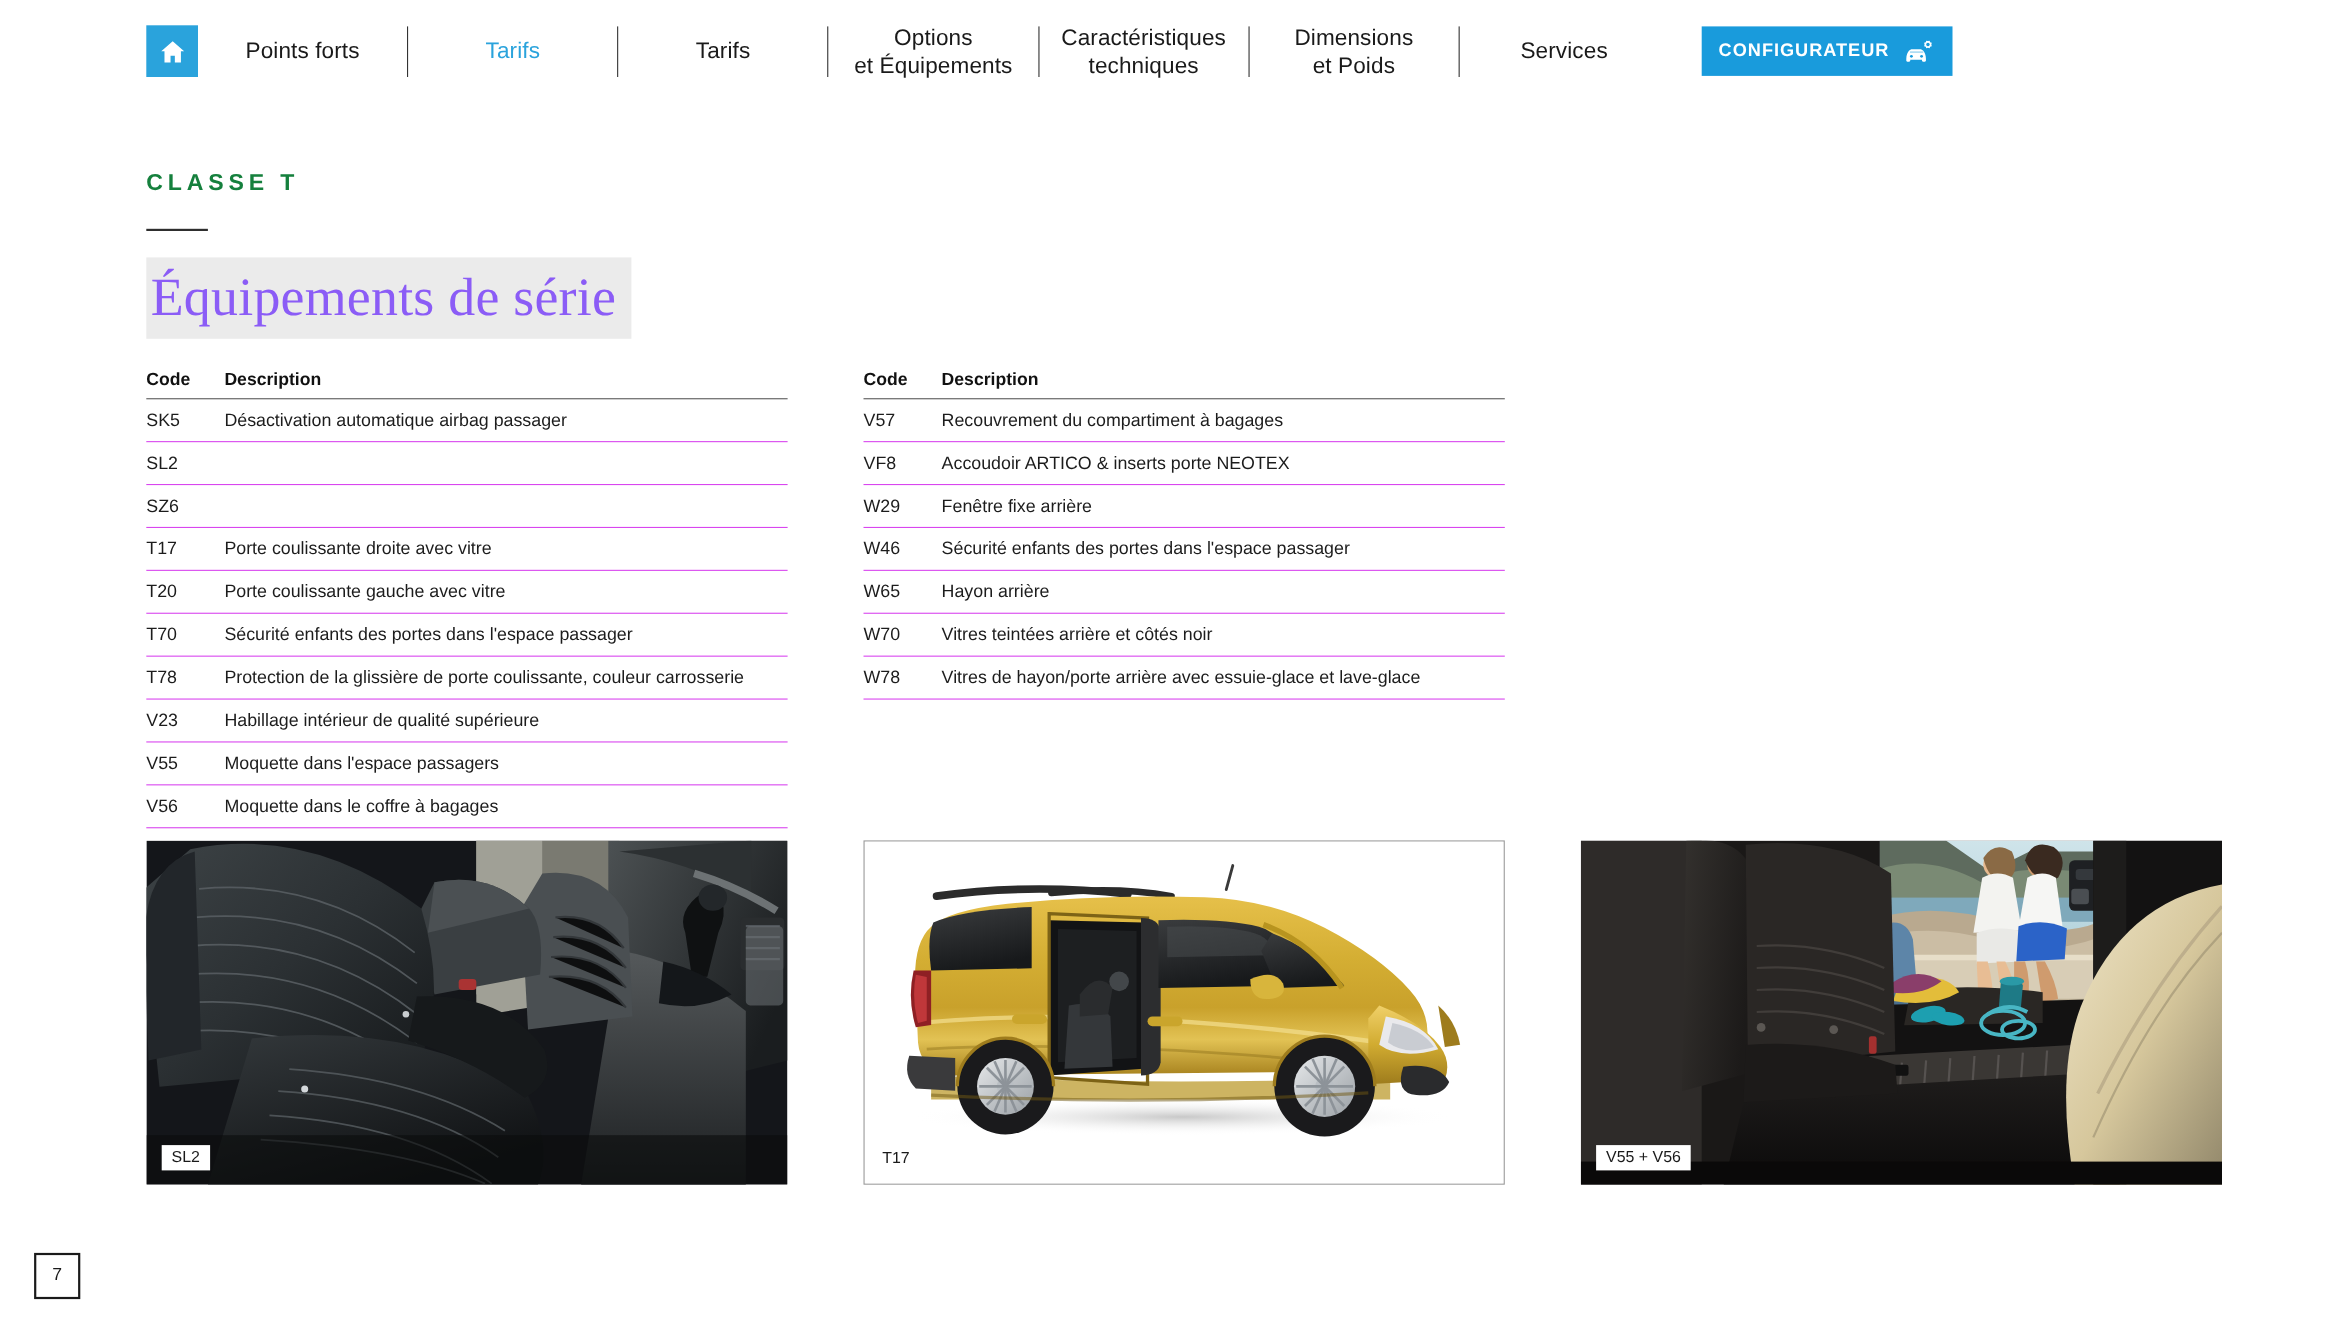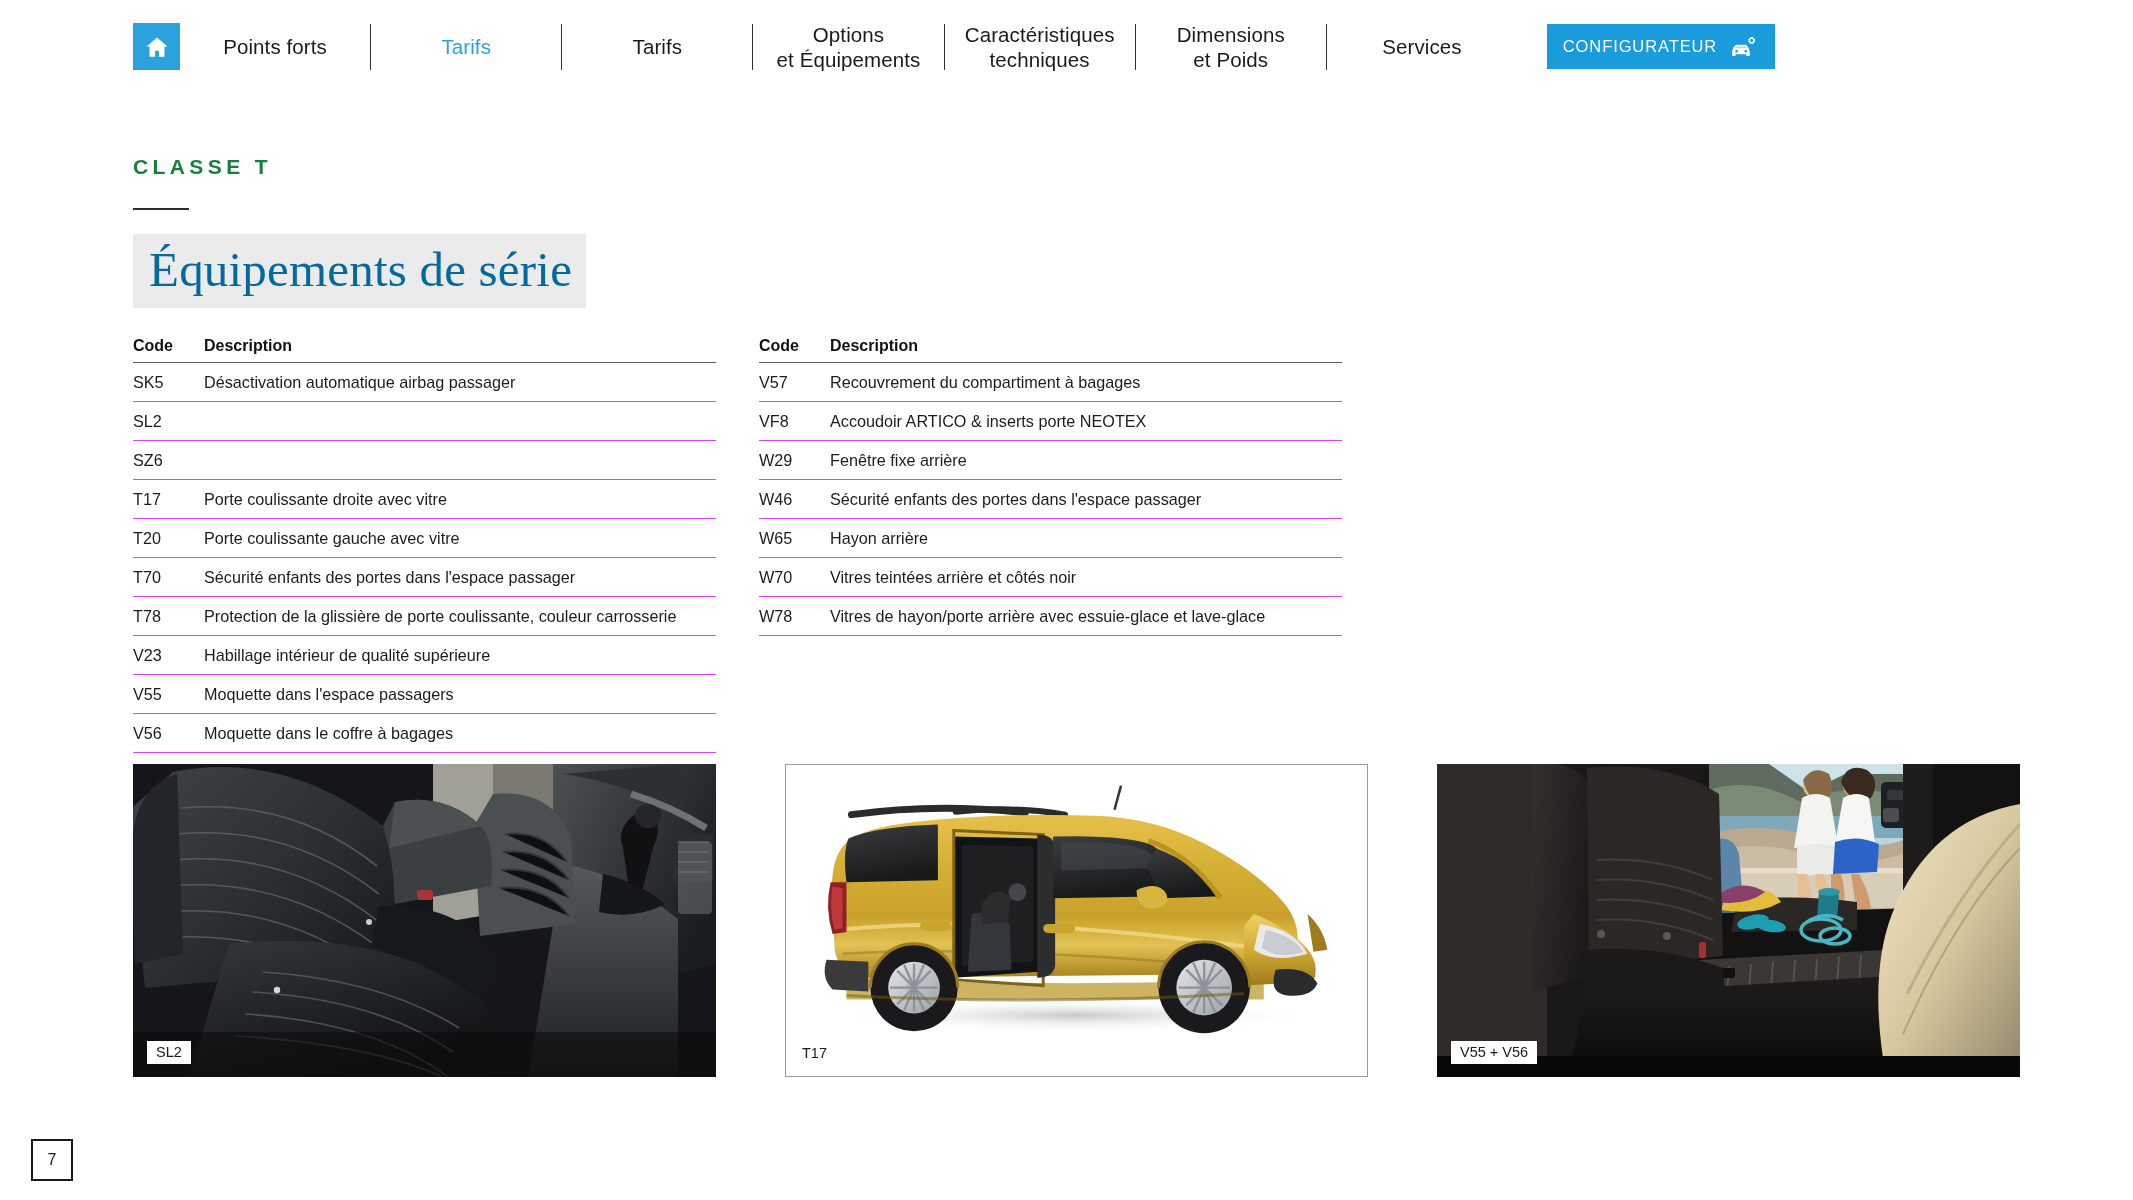--- a/index.html
+++ b/index.html
@@ -32,45 +32,45 @@
   }
   .nav-item.active { color: #2AA3DC; }
   .nav-sep { width: 1px; height: 46px; background: #333; flex: 0 0 auto; }
   .config-btn {
     margin-left: 30px; margin-right: 92px; flex: 0 0 auto;
     background: #199BDC; height: 45px; width: 228px;
     display: flex; align-items: center; justify-content: center; gap: 12px;
     cursor: pointer;
   }
   .config-btn .label {
-    color: #fff; font-size: 16.5px; font-weight: normal; letter-spacing: .9px;
+    color: #fff; font-size: 16.5px; font-weight: bold; letter-spacing: .9px;
   }
   .config-btn svg { width: 30px; height: 24px; display:block; }
 
   
   .classe {
     position: absolute; left: 133px; top: 155px;
     font-size: 21px; font-weight: bold; letter-spacing: 4.4px; color: #15803d;
   }
   .rule {
     position: absolute; left: 133px; top: 208px;
     width: 56px; height: 2px; background: #2e2e2e;
   }
   .headline {
     position: absolute; left: 133px; top: 234px;
     background: #ebebeb;
     font-family: "Liberation Serif", serif;
-    font-size: 49px; color: #0369a1; font-weight: normal;
-    padding: 7px 14px 10px 16px;
+    font-size: 49px; color: #8b5cf6; font-weight: normal;
+    padding: 7px 14px 10px 4px;
     display: inline-block; letter-spacing: .2px;
   }
 
   
   .tables { position: absolute; left: 133px; top: 337px; width: 1869px;
-            display: flex; gap: 43px; }
+            display: flex; gap: 69px; }
   .table { width: 583px; flex: 0 0 auto; }
   .trow { display: flex; align-items: flex-end; border-bottom: 1px solid #d946ef; }
   .trow.head { border-bottom: 1px solid #5a5a5a; }
   .thc, .thd { font-size: 16px; font-weight: bold; color: #111; padding-bottom: 7px; }
   .tc, .td { font-size: 16.2px; color: #1c1c1c; padding-bottom: 9px; padding-top: 10px; }
   .thc, .tc { width: 71px; flex: 0 0 auto; }
   .thd, .td { flex: 1 1 auto; }
   .thc, .thd { padding-top: 0; }
 
   

